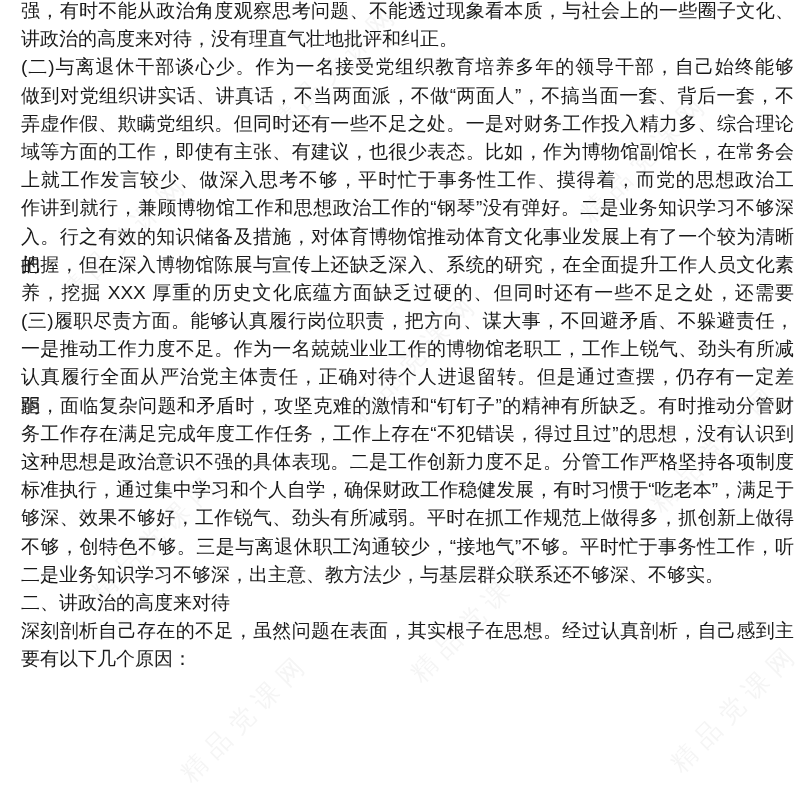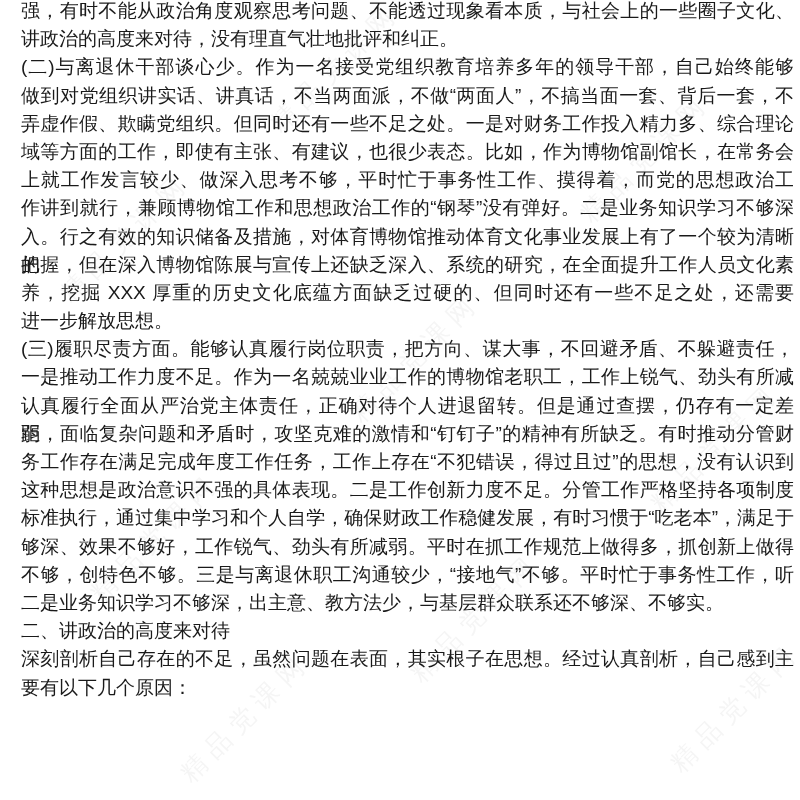--- a/index.html
+++ b/index.html
@@ -76,21 +76,20 @@
       <div class="block">
         <div class="line just">(二)与离退休干部谈心少。作为一名接受党组织教育培养多年的领导干部，自己始终能够</div>
         <div class="line just">做到对党组织讲实话、讲真话，不当两面派，不做“两面人”，不搞当面一套、背后一套，不</div>
         <div class="line just">弄虚作假、欺瞒党组织。但同时还有一些不足之处。一是对财务工作投入精力多、综合理论</div>
         <div class="line just">域等方面的工作，即使有主张、有建议，也很少表态。比如，作为博物馆副馆长，在常务会</div>
         <div class="line just">上就工作发言较少、做深入思考不够，平时忙于事务性工作、摸得着，而党的思想政治工</div>
         <div class="line just">作讲到就行，兼顾博物馆工作和思想政治工作的“钢琴”没有弹好。二是业务知识学习不够深</div>
         <div class="line just">入。行之有效的知识储备及措施，对体育博物馆推动体育文化事业发展上有了一个较为清晰的</div>
         <div class="line just">把握，但在深入博物馆陈展与宣传上还缺乏深入、系统的研究，在全面提升工作人员文化素</div>
         <div class="line just">养，挖掘 XXX 厚重的历史文化底蕴方面缺乏过硬的、但同时还有一些不足之处，还需要</div>
-        <div class="line last">进一步解放思想。</div>
       </div>
       <div class="block">
         <div class="line just">(三)履职尽责方面。能够认真履行岗位职责，把方向、谋大事，不回避矛盾、不躲避责任，</div>
         <div class="line just">一是推动工作力度不足。作为一名兢兢业业工作的博物馆老职工，工作上锐气、劲头有所减</div>
         <div class="line just">认真履行全面从严治党主体责任，正确对待个人进退留转。但是通过查摆，仍存有一定差距。</div>
         <div class="line just">弱，面临复杂问题和矛盾时，攻坚克难的激情和“钉钉子”的精神有所缺乏。有时推动分管财</div>
         <div class="line just">务工作存在满足完成年度工作任务，工作上存在“不犯错误，得过且过”的思想，没有认识到</div>
         <div class="line just">这种思想是政治意识不强的具体表现。二是工作创新力度不足。分管工作严格坚持各项制度</div>
         <div class="line just">标准执行，通过集中学习和个人自学，确保财政工作稳健发展，有时习惯于“吃老本”，满足于</div>
         <div class="line just">够深、效果不够好，工作锐气、劲头有所减弱。平时在抓工作规范上做得多，抓创新上做得</div>

